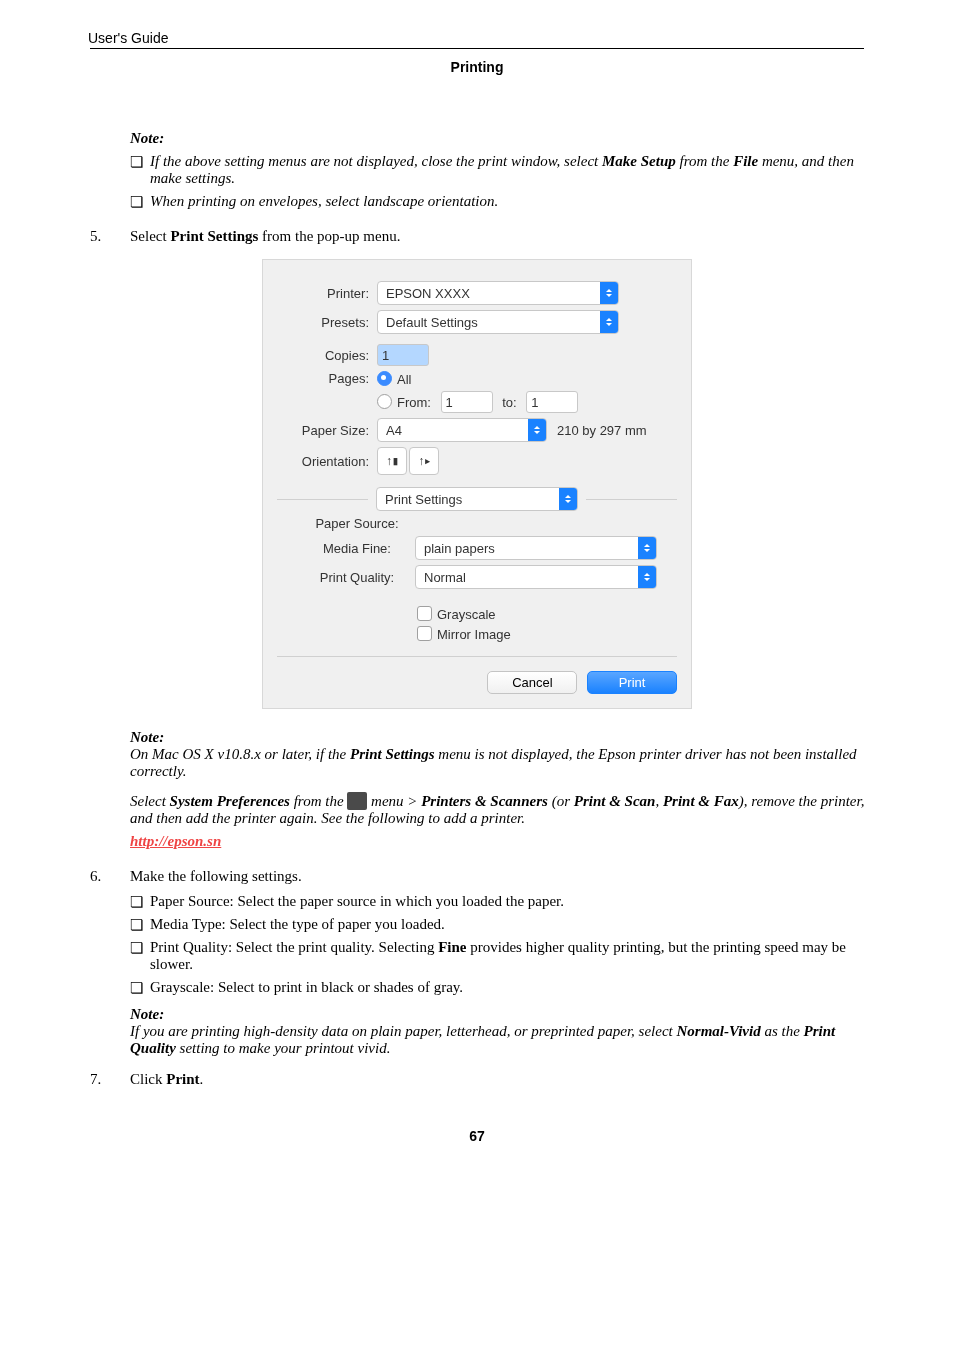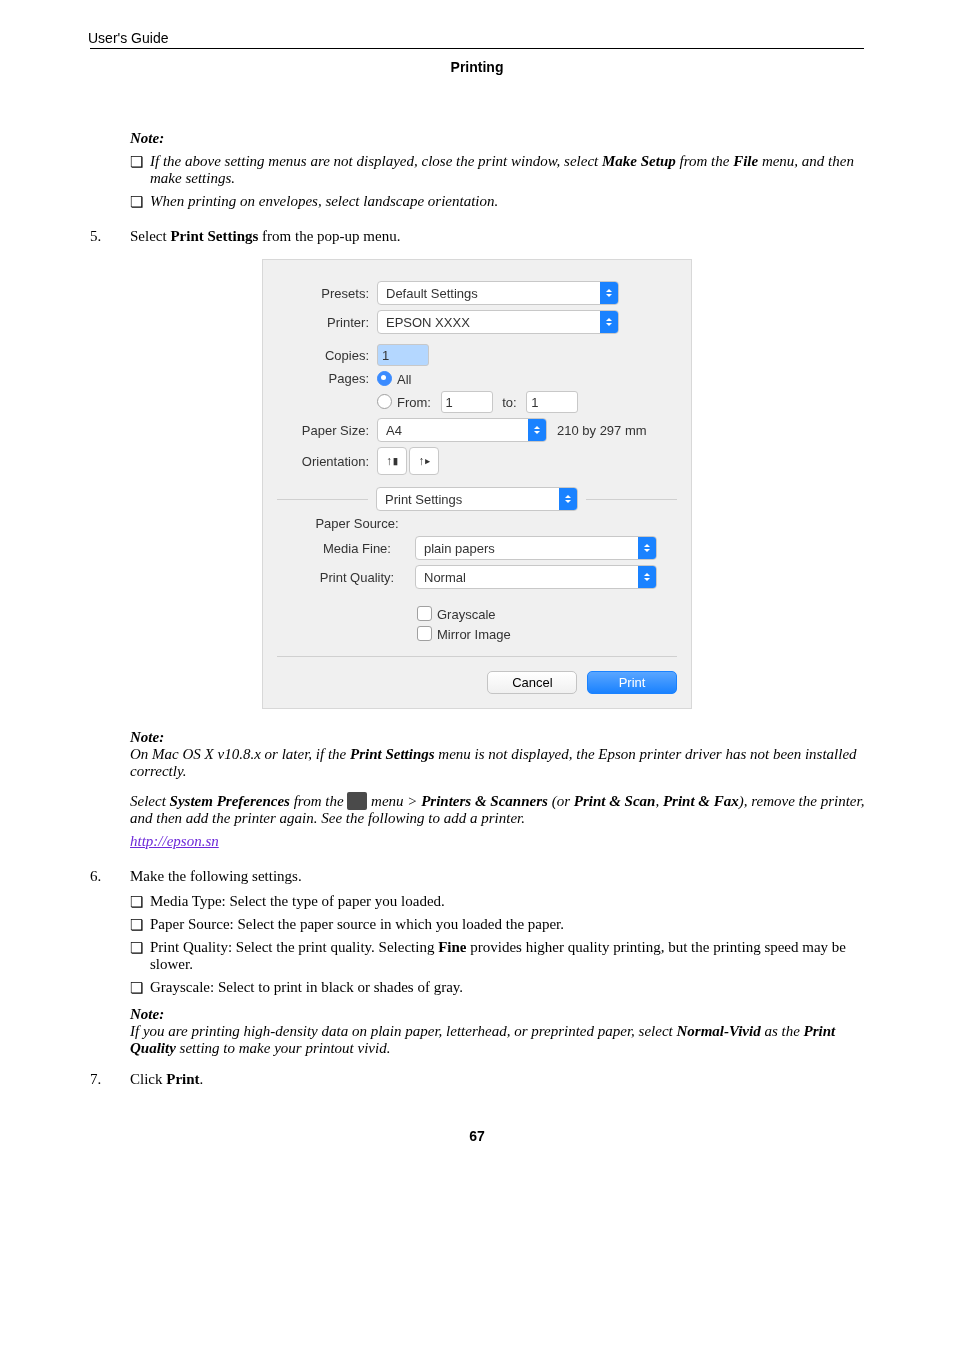--- a/index.html
+++ b/index.html
@@ -90,22 +90,23 @@
   .body-list > li::before {
     content: "❏";
     position: absolute;
     left: 0;
     top: 0;
   }
   .sub-note {
     margin-top: 10px;
   }
   .link {
-    color: #6d28d9;
+    color: #ef4444;
     font-style: italic;
+    font-weight: bold;
   }
   .page-number {
     text-align: center;
     font-weight: bold;
     font-family: Arial, sans-serif;
     font-size: 14px;
     margin-top: 40px;
   }
 
   
@@ -313,31 +314,31 @@
     <div class="numbered">
       <div class="num">5.</div>
       <div class="body">
         <span>Select </span><b><span>Print Settings</span></b><span> from the pop-up menu.</span>
       </div>
     </div>
 
     <div class="dialog">
 
       <div class="dlg-row">
+        <div class="dlg-label">Printer:</div>
+        <div class="combo combo-wide">
+          <div class="combo-text">EPSON XXXX</div>
+          <div class="stepper"></div>
+        </div>
+      </div>
+
+      <div class="dlg-row">
         <div class="dlg-label">Presets:</div>
         <div class="combo combo-wide">
           <div class="combo-text">Default Settings</div>
-          <div class="stepper"></div>
-        </div>
-      </div>
-
-      <div class="dlg-row">
-        <div class="dlg-label">Printer:</div>
-        <div class="combo combo-wide">
-          <div class="combo-text">EPSON XXXX</div>
           <div class="stepper"></div>
         </div>
       </div>
 
       <div class="dlg-row" style="margin-top:10px">
         <div class="dlg-label">Copies:</div>
         <div class="txt txt-sel">
             <span>1</span>
           </div>
       </div>
@@ -433,22 +434,22 @@
       <div style="margin-top:6px">
         <a class="link" href="#">http://epson.sn</a>
       </div>
     </div>
 
     <div class="numbered">
       <div class="num">6.</div>
       <div class="body">
         <div>Make the following settings.</div>
         <ul class="body-list">
+          <li><span>Paper Source: Select the paper source in which you loaded the paper.</span></li>
           <li><span>Media Type: Select the type of paper you loaded.</span></li>
-          <li><span>Paper Source: Select the paper source in which you loaded the paper.</span></li>
           <li>
             <span>Print Quality: Select the print quality. Selecting </span><b><span>Fine</span></b><span> provides higher quality printing, but the printing speed may be slower.</span>
           </li>
           <li><span>Grayscale: Select to print in black or shades of gray.</span></li>
         </ul>
         <div class="sub-note">
           <div class="note-label">Note:</div>
           <div class="note-text">
             <span>If you are printing high-density data on plain paper, letterhead, or preprinted paper, select </span><b><i><span>Normal-Vivid</span></i></b><span> as the </span><b><i><span>Print Quality</span></i></b><span> setting to make your printout vivid.</span>
           </div>

